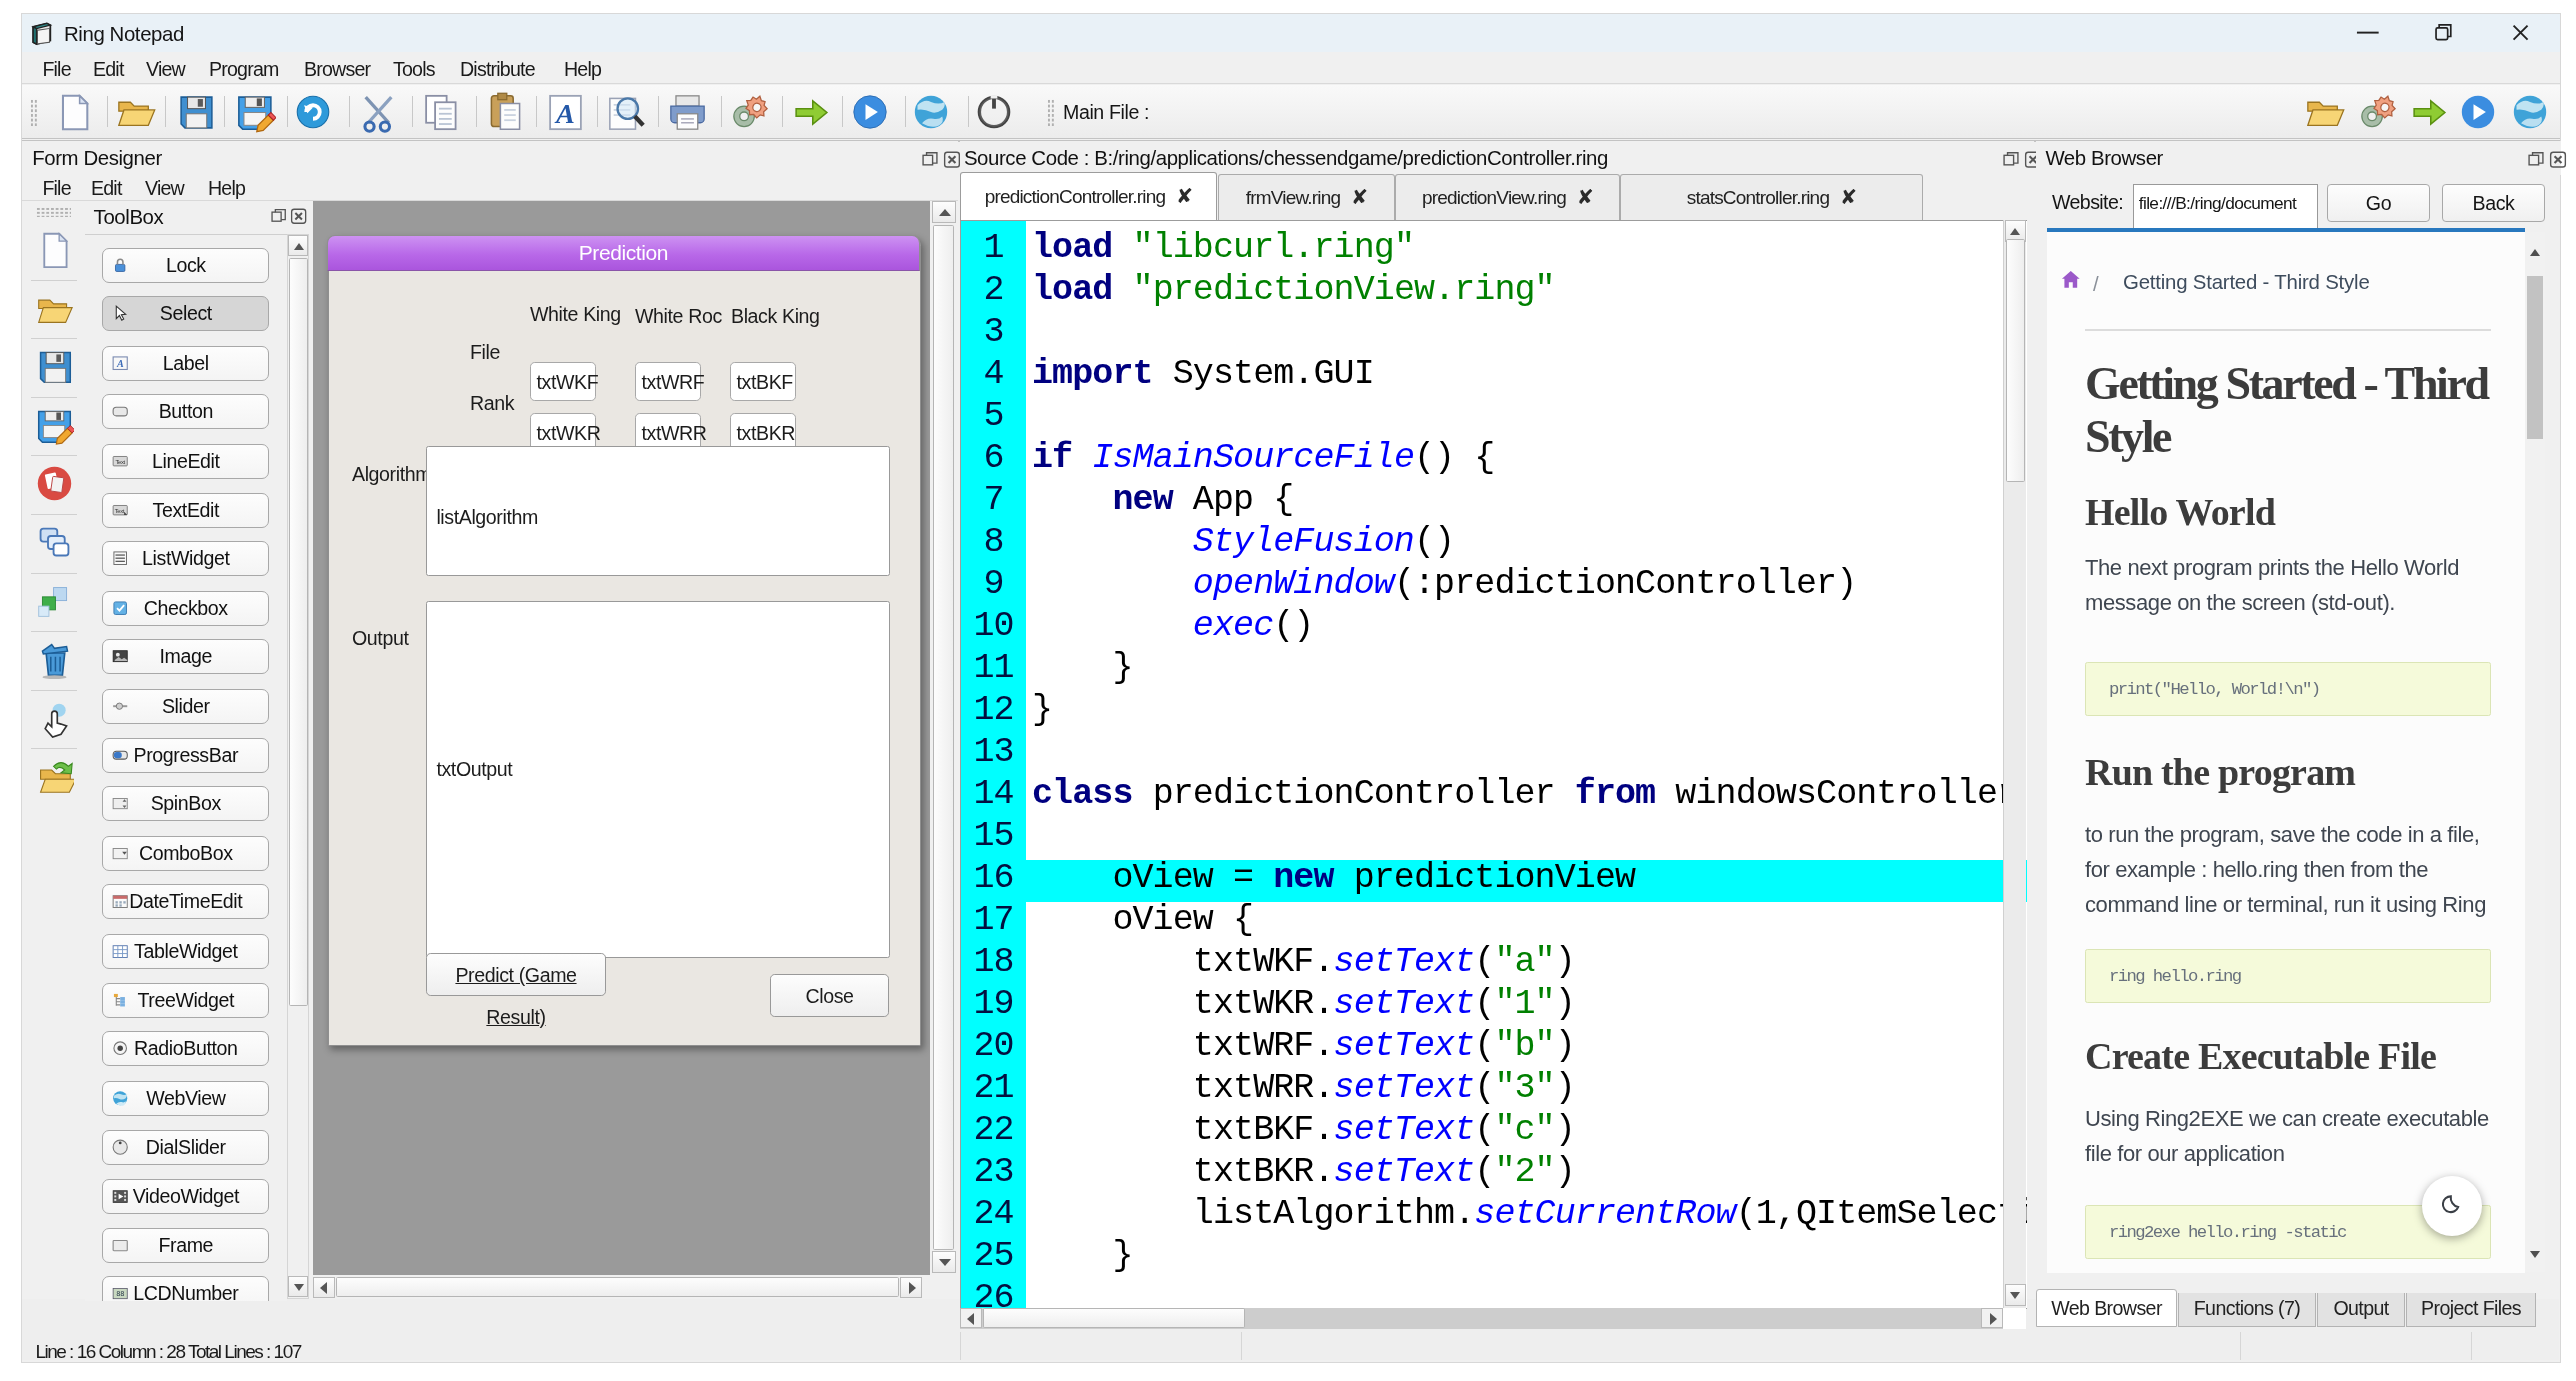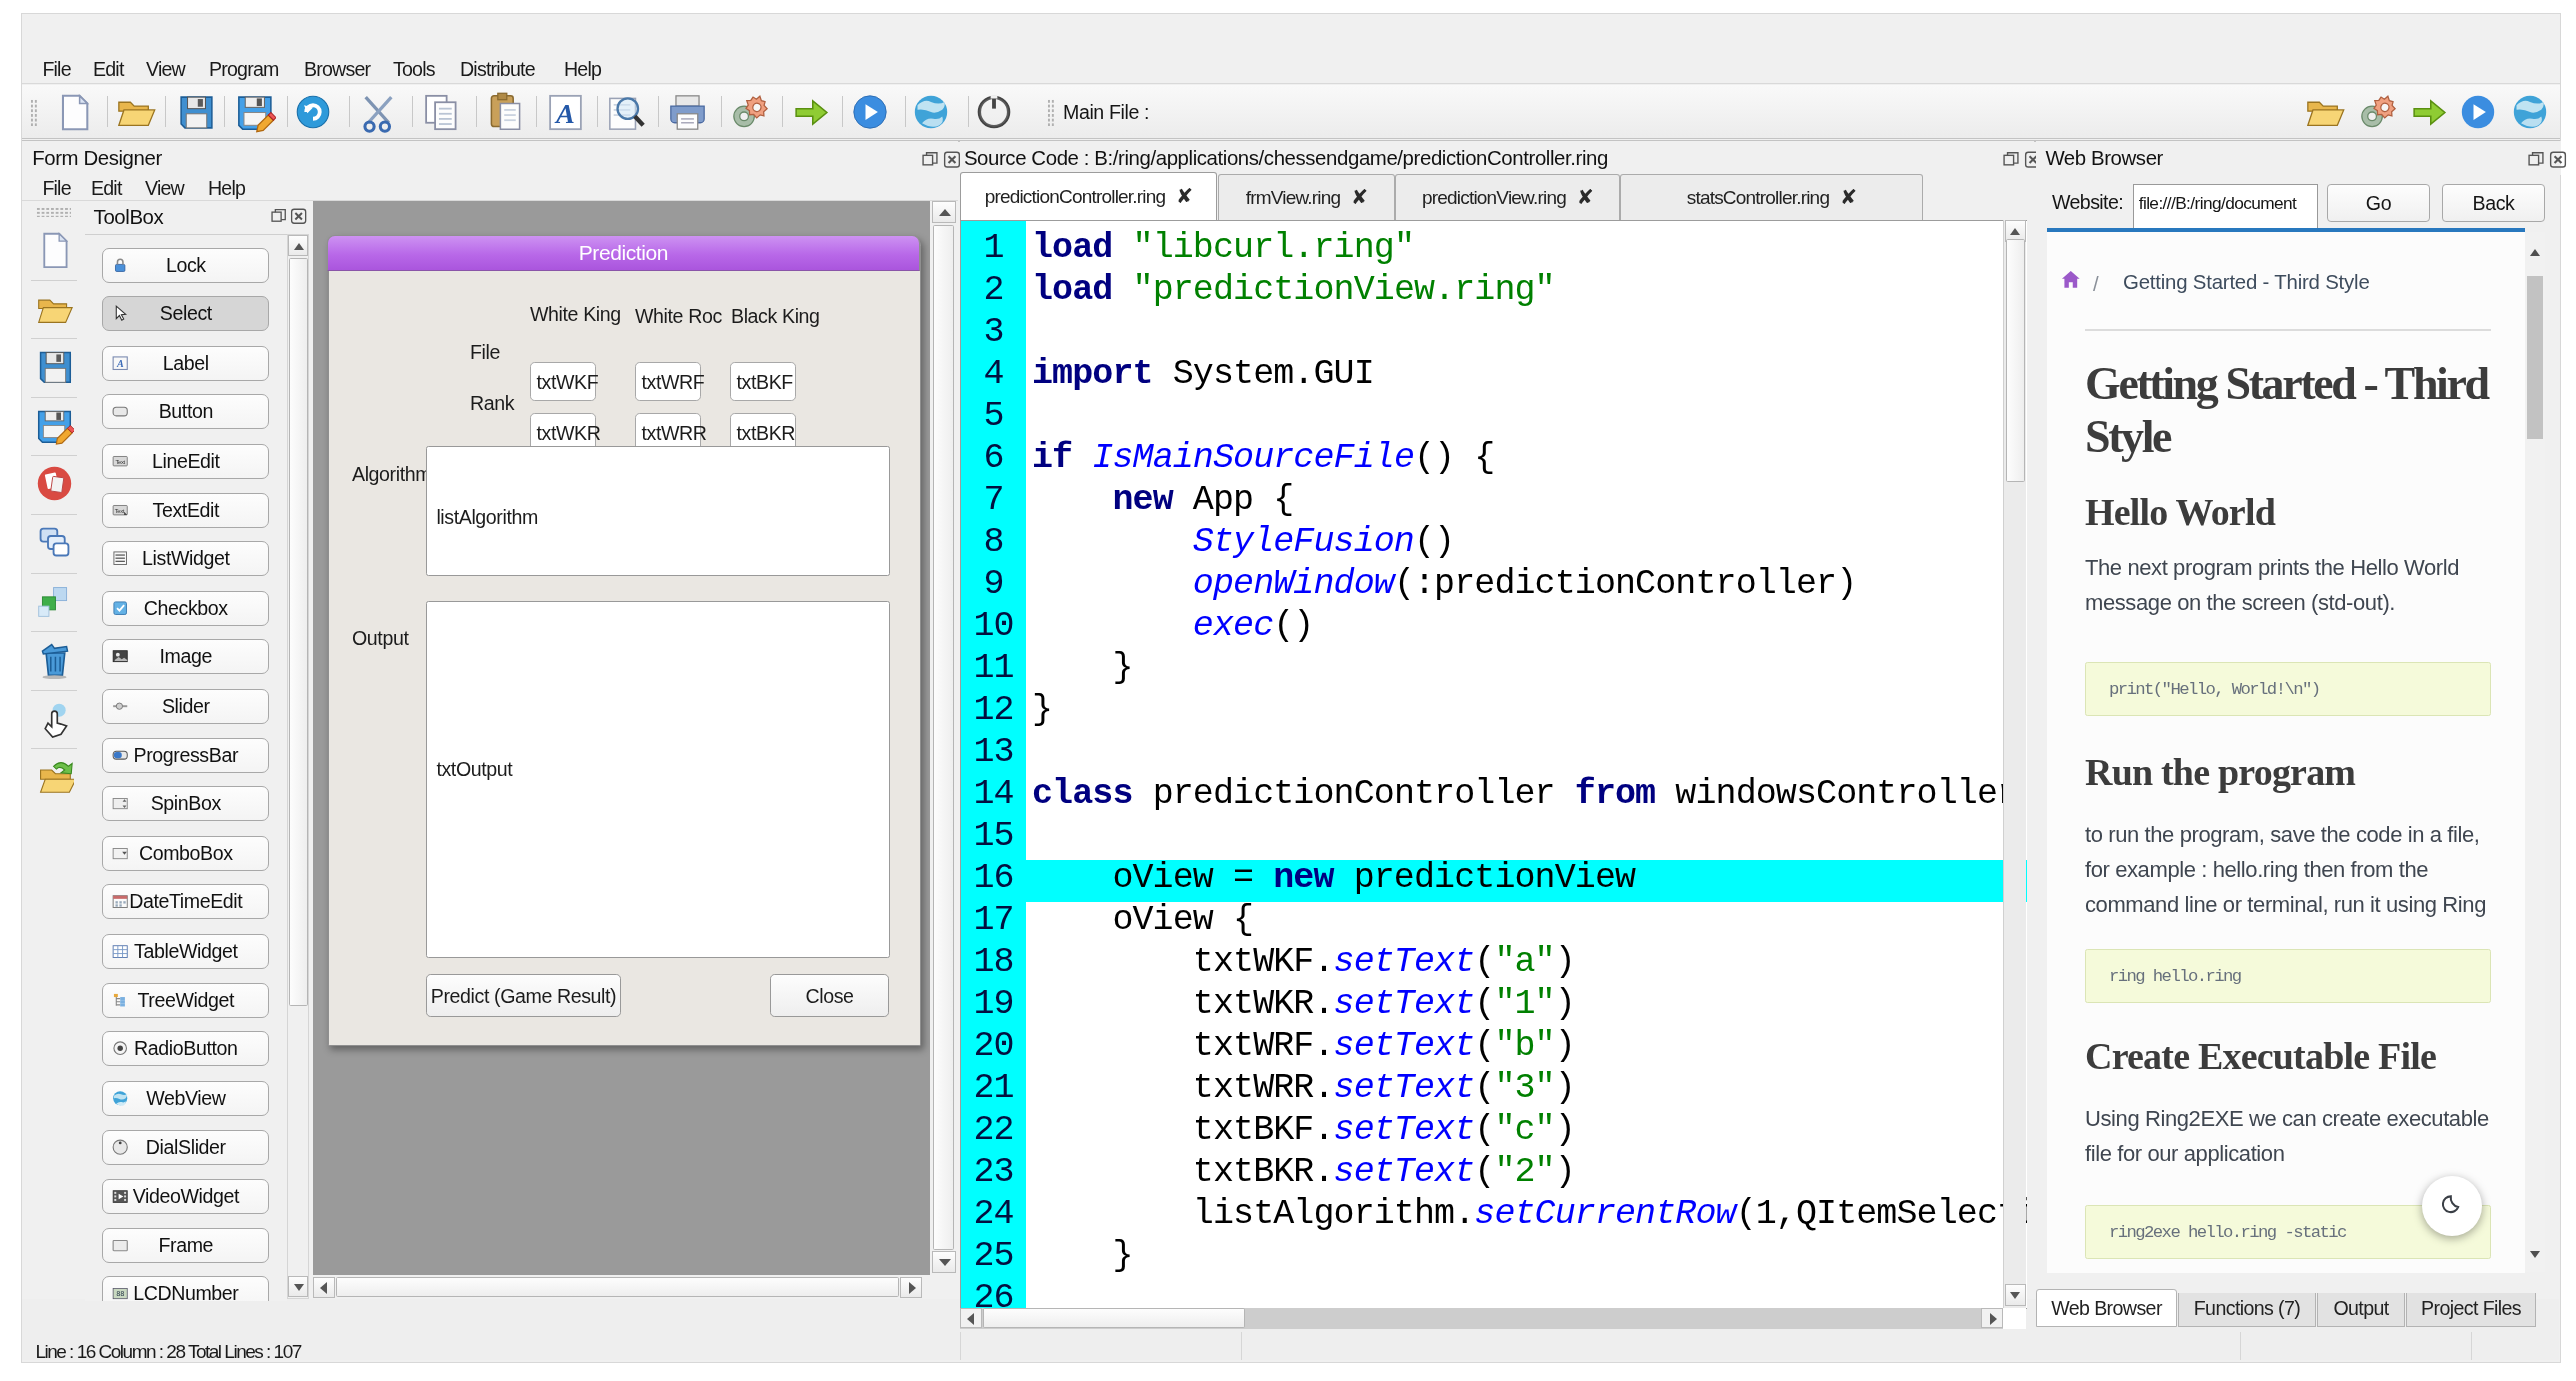--- a/index.html
+++ b/index.html
@@ -61,20 +61,36 @@
          letter-spacing:-2.4px; color:#3c3c3c; }
   .dh2 { position:absolute; font-family:"Liberation Serif", serif; font-weight:bold; font-size:38px; letter-spacing:-0.8px; color:#3c3c3c; }
   .dp  { position:absolute; font-size:22px; line-height:35px; letter-spacing:-0.4px; color:#3f4650; }
   .dcode { position:absolute; width:406px; height:54px; background:#f5fada; border:0.8px solid #dbe5b5; border-radius:2.4px; }
   .dcode span { position:absolute; left:23px; top:16.5px; font-family:"Liberation Mono", monospace; font-size:17.3px; letter-spacing:-1.6px; color:#67707c; white-space:pre; }
 </style>
 </head>
 <body>
 <div id="page">
 <div id="win">
+  <div id="titlebar">
+    <svg class="abs" style="left:6.3px;top:5.5px" width="27.5" height="27.5" viewBox="0 0 16 16">
+      <path d="M3 4 L11 2 L13 3 L13 12 L5 14 L3 13 Z" fill="#e8e8e8" stroke="#222" stroke-width="1"></path>
+      <path d="M3 4 L11 2 L13 3 L5 5 Z" fill="#2e8b8b" stroke="#222" stroke-width="0.8"></path>
+      <path d="M3 4 L5 5 L5 14 L3 13 Z" fill="#1f6f6f" stroke="#222" stroke-width="0.8"></path>
+      <rect x="5.5" y="5.5" width="7" height="8" fill="#f4f4f4" stroke="#555" stroke-width="0.6" transform="skewY(-8) translate(0,1.2)"></rect>
+    </svg>
+    <div class="abs uitext" style="left:42px;top:8.6px;">Ring Notepad</div>
+
+    <svg class="abs" style="left:2318px;top:0" width="220" height="38" viewBox="0 0 280 49">
+      <line x1="20" y1="24" x2="48" y2="24" stroke="#222" stroke-width="2.5"></line>
+      <rect x="122" y="18" width="15" height="15" fill="none" stroke="#222" stroke-width="2.2" rx="2"></rect>
+      <path d="M126 18 v-4 h15 v15 h-4" fill="none" stroke="#222" stroke-width="2.2"></path>
+      <path d="M222 15 L240 33 M240 15 L222 33" stroke="#222" stroke-width="2.5"></path>
+    </svg>
+  </div>
   <div id="menubar">
     <div class="menuitem" style="left:20.4px;">File</div>
     <div class="menuitem" style="left:71px;">Edit</div>
     <div class="menuitem" style="left:124px;">View</div>
     <div class="menuitem" style="left:187px;">Program</div>
     <div class="menuitem" style="left:282px;">Browser</div>
     <div class="menuitem" style="left:371px;">Tools</div>
     <div class="menuitem" style="left:438px;">Distribute</div>
     <div class="menuitem" style="left:542px;">Help</div>
   </div>
@@ -503,21 +519,21 @@
         <div class="pinput" style="left:306px;top:152px;">txtWRR</div>
         <div class="pinput" style="left:401px;top:152px;">txtBKR</div>
         <div class="plabel" style="left:23px;top:226px;">Algorithm</div>
         <div class="pbox" style="left:97px;top:209px;width:464px;height:130px;">
           <div class="plabel" style="left:9.4px;top:59px;">listAlgorithm</div>
         </div>
         <div class="plabel" style="left:23px;top:390px;">Output</div>
         <div class="pbox" style="left:97px;top:364px;width:464px;height:357px;">
           <div class="plabel" style="left:9.4px;top:156px;">txtOutput</div>
         </div>
-        <div class="pbtn" style="left:97px;top:737px;width:195px;">Predict (Game Result)</div>
+        <div class="pbtn" style="left:97px;top:716px;width:180px;text-decoration:underline;">Predict (Game Result)</div>
         <div class="pbtn" style="left:441px;top:737px;width:119px;">Close</div>
       </div>
 
     </div>
 
     <div class="abs" style="left:908px;top:187px;width:27.5px;height:1074px;background:#f0f0f0;">
       <div class="sbtn" style="left:2.4px;top:0;width:23.6px;height:22px;">
             <div class="arr" style="left:5.5px;top:7px;border-left:6.3px solid transparent;border-right:6.3px solid transparent;border-bottom:7.9px solid #555;"></div>
           </div>
       <div class="thumbv" style="left:3.1px;top:23.6px;width:21px;height:1025px;"></div>

